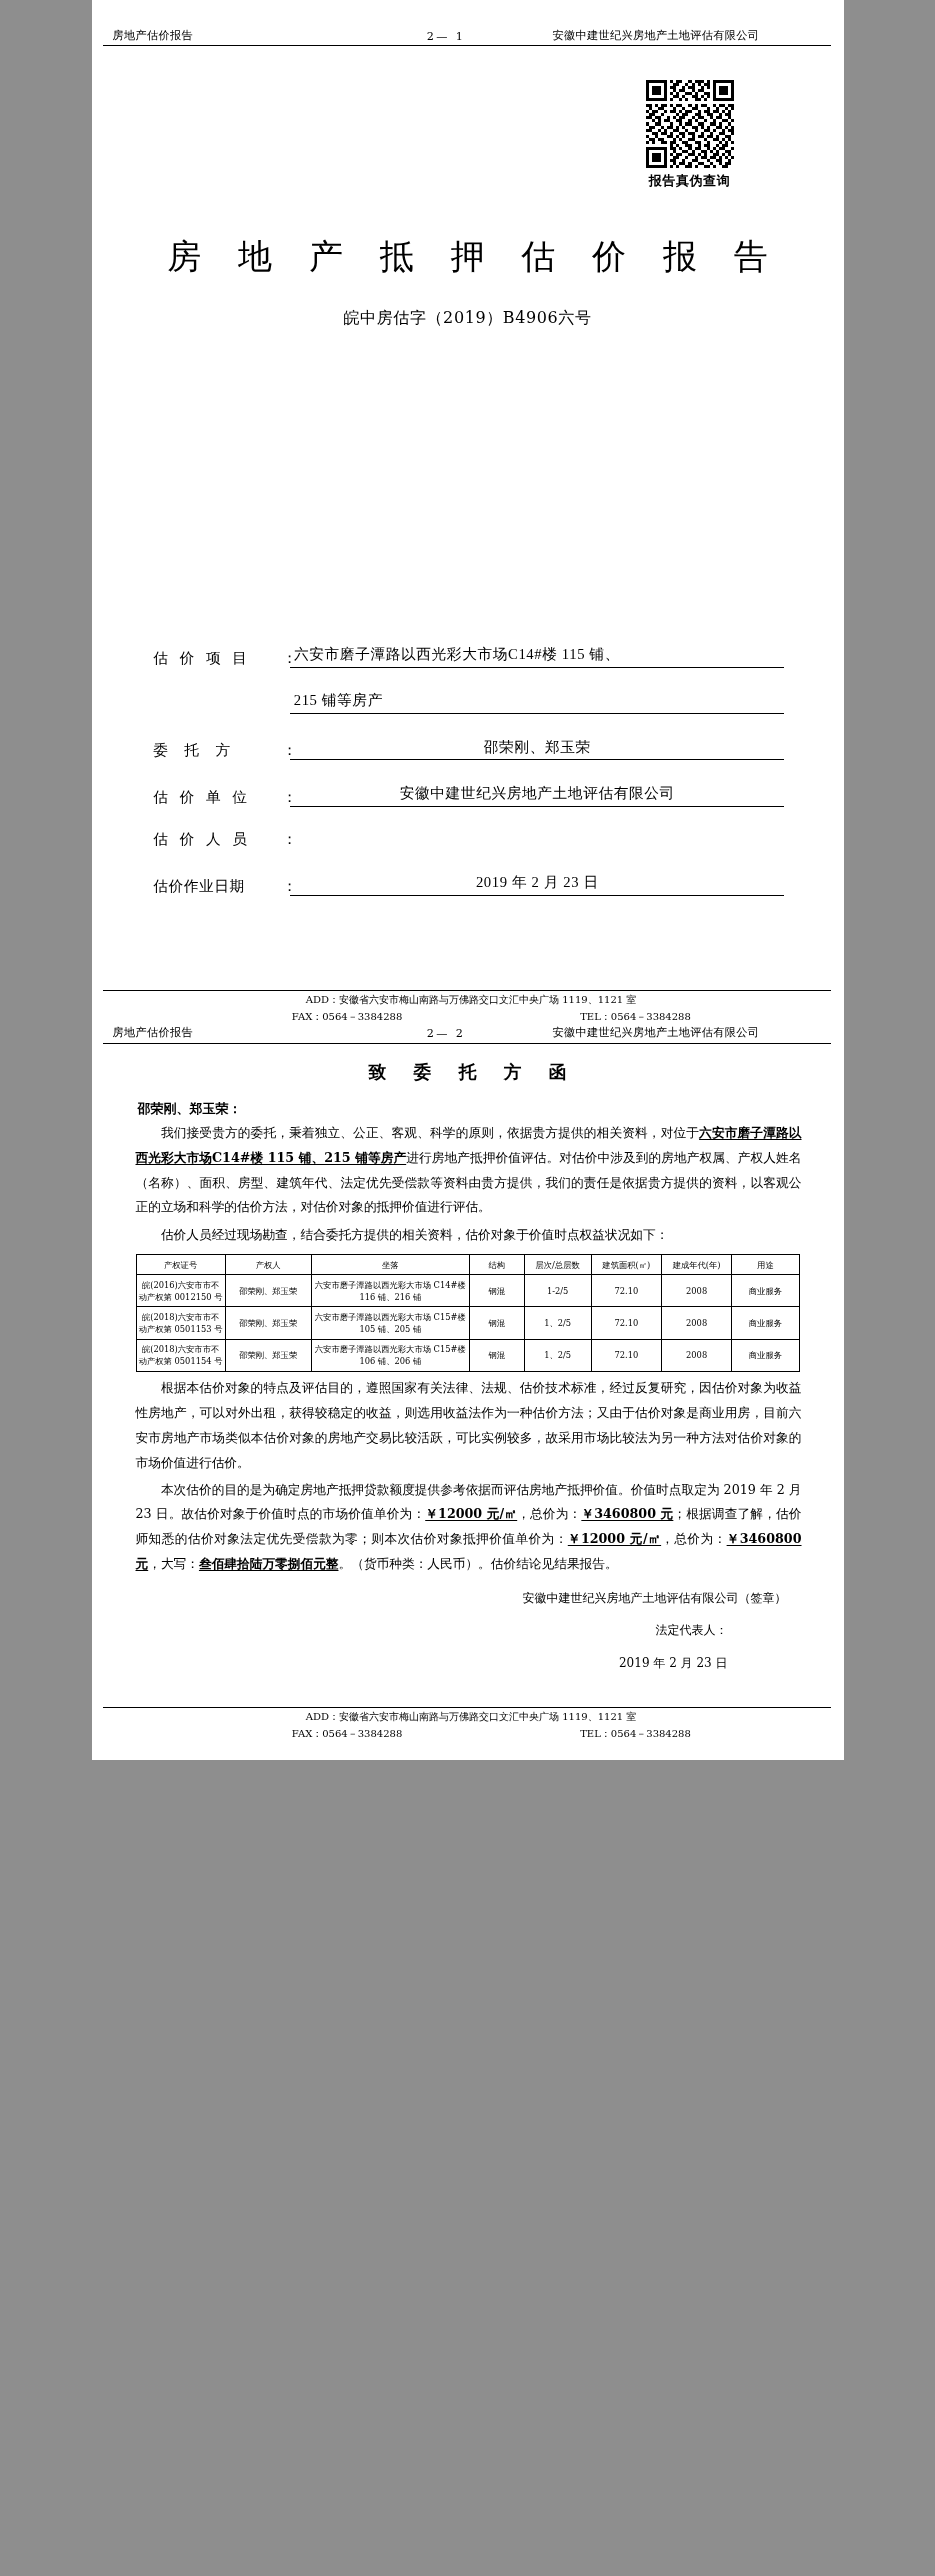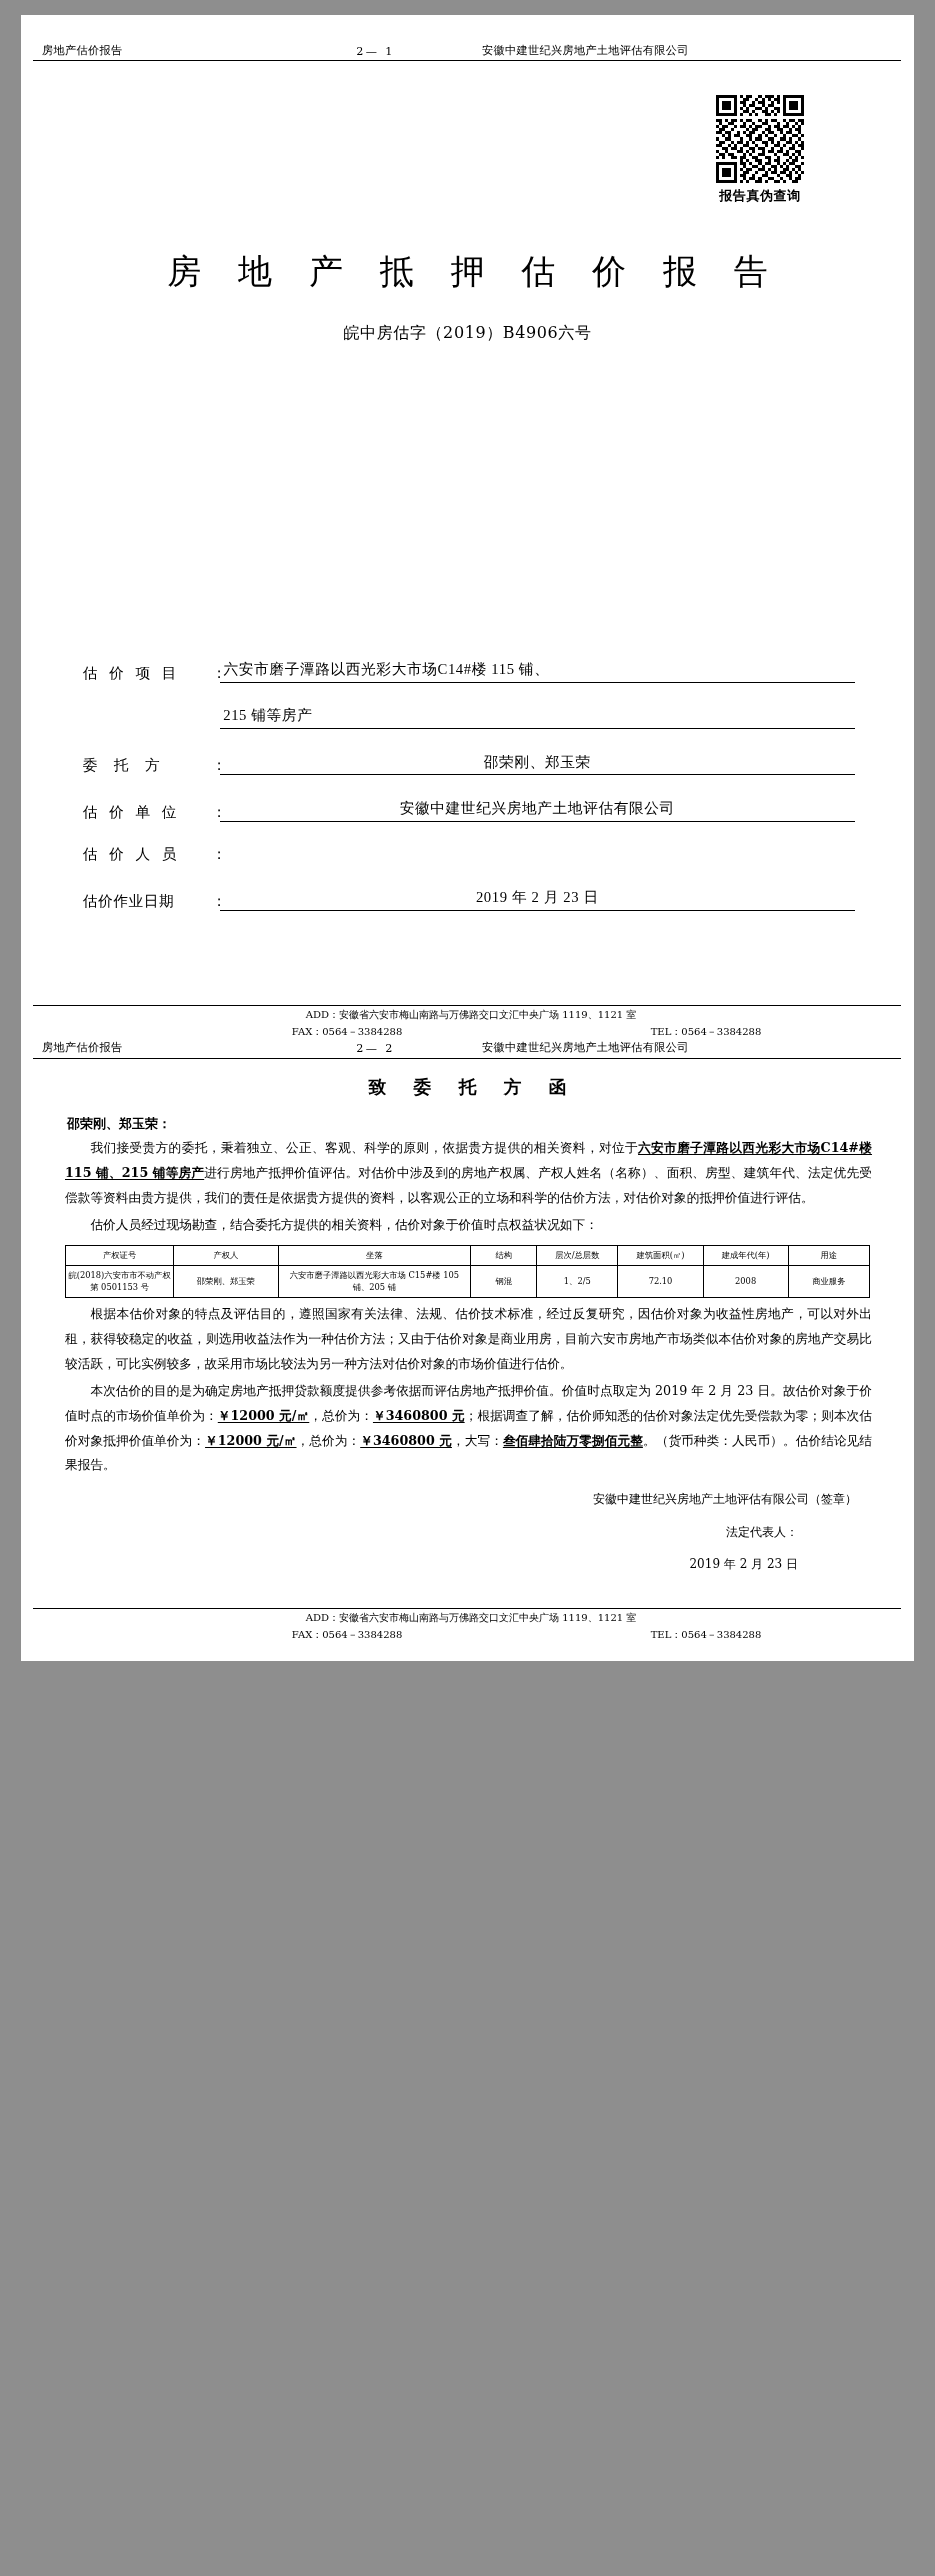--- a/index.html
+++ b/index.html
@@ -1,20 +1,20 @@
 <!DOCTYPE html>
 <html lang="zh" style="font-size:9.4px"><head>
 <meta charset="utf-8">
 <title>房地产抵押估价报告</title>
 <style>
   html,body{margin:0;padding:0;background:#8e8e8e;}
   body{font-family:"DejaVu Serif","Liberation Serif",serif;}
   .page{
-    width:893px;
-    margin:15px auto;
+    width:752px;
+    margin:0 auto;
     background:#ffffff;
     position:relative;
   }
   .sheet{
     position:relative;
     background:#fff;
   }
   
   .run-head{
     display:flex;
@@ -521,29 +521,49 @@
             <th class="c3">坐落</th>
             <th class="c4">结构</th>
             <th class="c5">层次/总层数</th>
             <th class="c6">建筑面积(㎡)</th>
             <th class="c7">建成年代(年)</th>
             <th class="c8">用途</th>
           </tr>
         </thead>
         <tbody>
           <tr>
+            <td>皖(2016)六安市市不动产权第 0012150 号</td>
+            <td>邵荣刚、郑玉荣</td>
+            <td class="loc">六安市磨子潭路以西光彩大市场 C14#楼 116 铺、216 铺</td>
+            <td>钢混</td>
+            <td>1-2/5</td>
+            <td>72.10</td>
+            <td>2008</td>
+            <td>商业服务</td>
+          </tr>
+          <tr>
             <td>皖(2018)六安市市不动产权第 0501153 号</td>
             <td>邵荣刚、郑玉荣</td>
             <td class="loc">六安市磨子潭路以西光彩大市场 C15#楼 105 铺、205 铺</td>
             <td>钢混</td>
             <td>1、2/5</td>
             <td>72.10</td>
             <td>2008</td>
             <td>商业服务</td>
           </tr>
+          <tr>
+            <td>皖(2018)六安市市不动产权第 0501154 号</td>
+            <td>邵荣刚、郑玉荣</td>
+            <td class="loc">六安市磨子潭路以西光彩大市场 C15#楼 106 铺、206 铺</td>
+            <td>钢混</td>
+            <td>1、2/5</td>
+            <td>72.10</td>
+            <td>2008</td>
+            <td>商业服务</td>
+          </tr>
         </tbody>
       </table>
     </div>
 
     <p class="para">根据本估价对象的特点及评估目的，遵照国家有关法律、法规、估价技术标准，经过反复研究，因估价对象为收益性房地产，可以对外出租，获得较稳定的收益，则选用收益法作为一种估价方法；又由于估价对象是商业用房，目前六安市房地产市场类似本估价对象的房地产交易比较活跃，可比实例较多，故采用市场比较法为另一种方法对估价对象的市场价值进行估价。</p>
 
     <p class="para">
       <span>本次估价的目的是为确定房地产抵押贷款额度提供参考依据而评估房地产抵押价值。价值时点取定为 2019 年 2 月 23 日。故估价对象于价值时点的市场价值单价为：</span><span class="u b">￥12000 元/㎡</span><span>，总价为：</span><span class="u b">￥3460800 元</span><span>；根据调查了解，估价师知悉的估价对象法定优先受偿款为零；则本次估价对象抵押价值单价为：</span><span class="u b">￥12000 元/㎡</span><span>，总价为：</span><span class="u b">￥3460800 元</span><span>，大写：</span><span class="u b">叁佰肆拾陆万零捌佰元整</span><span>。（货币种类：人民币）。估价结论见结果报告。</span>
     </p>
 

